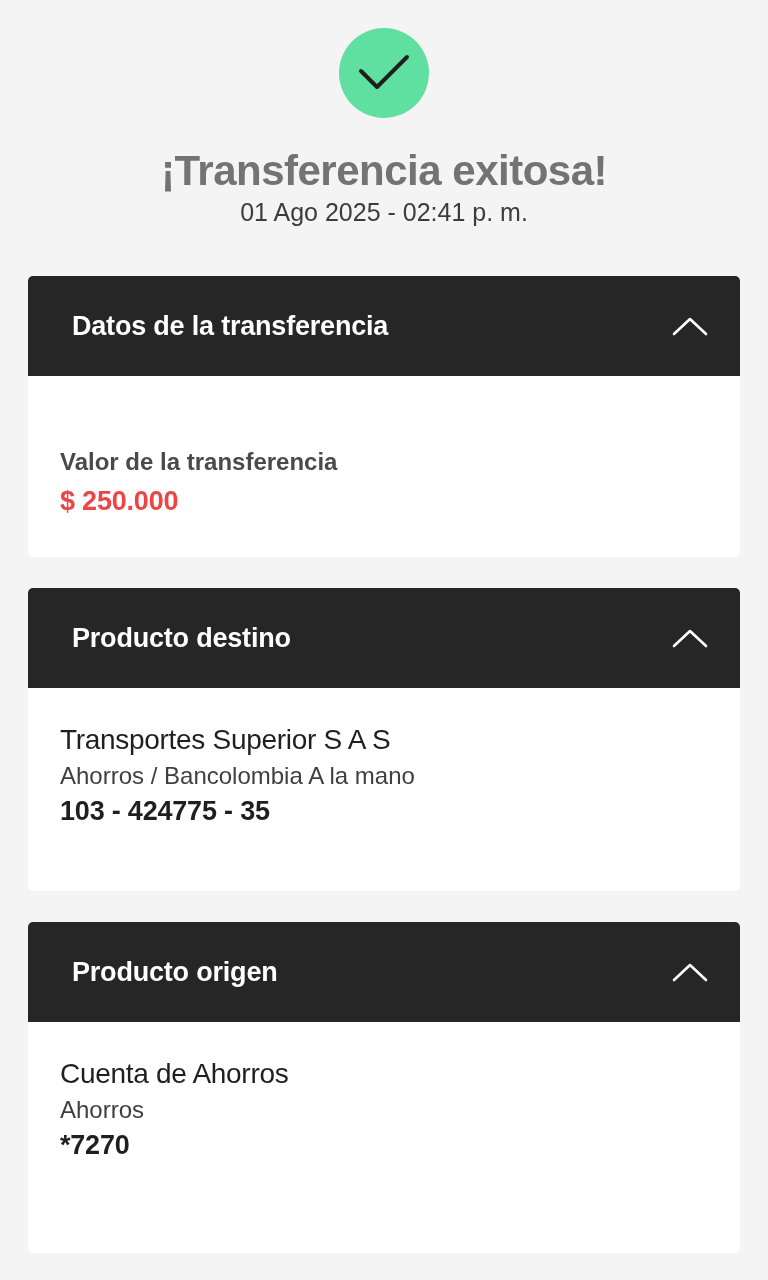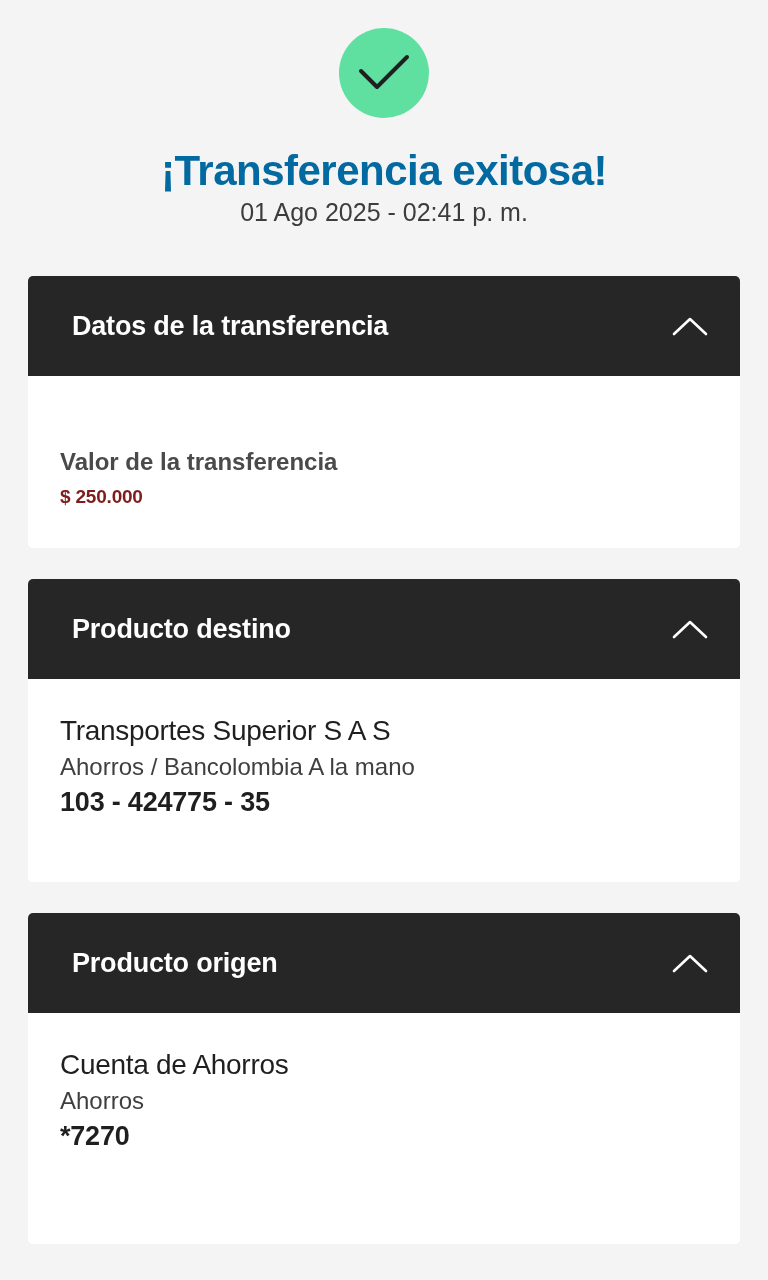--- a/index.html
+++ b/index.html
@@ -33,21 +33,21 @@
     display: flex;
     align-items: center;
     justify-content: center;
   }
   .check-circle svg { display: block; }
 
   .title {
     font-size: 42px;
     font-weight: bold;
     letter-spacing: -0.5px;
-    color: #0369a1;
+    color: #737373;
     margin-top: 30px;
     line-height: 1.1;
   }
   .receipt-line {
     font-size: 25px;
     color: #3c3c3c;
     margin-top: 28px;
     line-height: 1.45;
     font-weight: 400;
   }
@@ -86,23 +86,23 @@
   .card-body.taller { padding-bottom: 92px; }
 
   .label-muted {
     font-size: 24px;
     color: #4a4a4a;
     font-weight: 700;
     line-height: 1.5;
     margin-top: 32px;
   }
   .value-strong {
-    font-size: 19px;
+    font-size: 27px;
     font-weight: bold;
-    color: #7f1d1d;
+    color: #ef4444;
     margin-top: 6px;
     letter-spacing: -0.2px;
   }
   .value-title {
     font-size: 28px;
     font-weight: normal;
     color: #1f1f1f;
     letter-spacing: -0.3px;
   }
   .value-sub {

